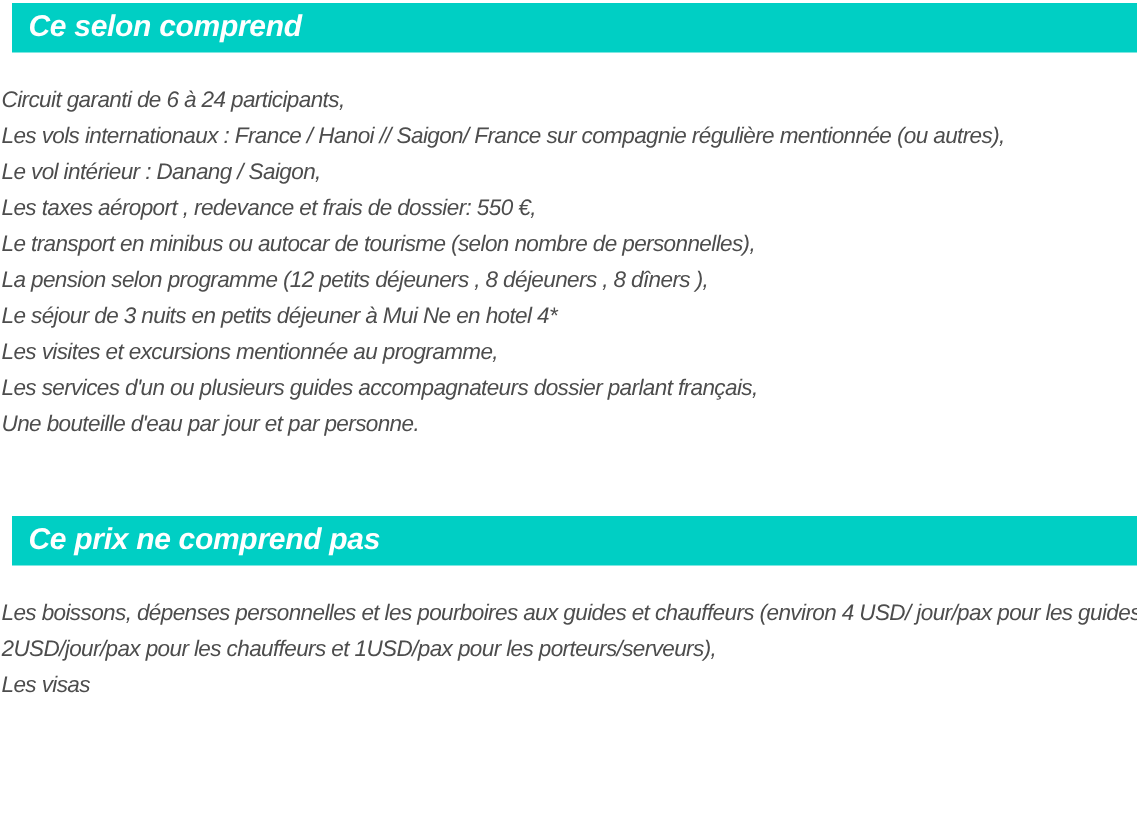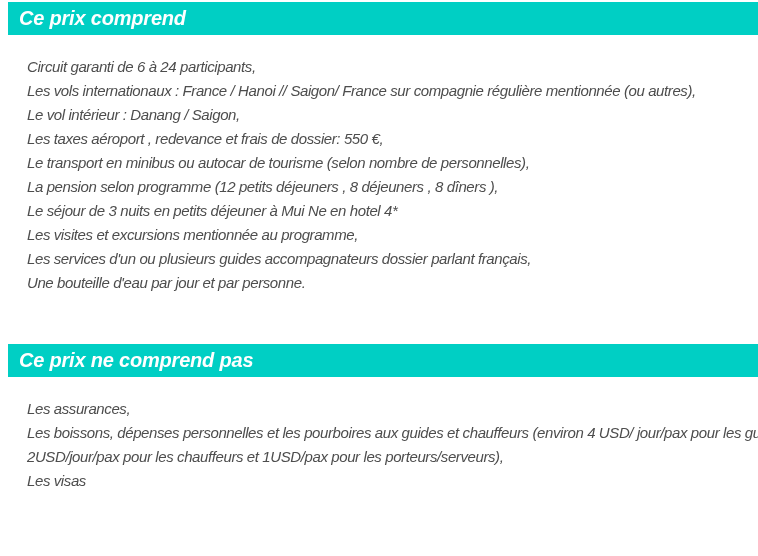--- a/index.html
+++ b/index.html
@@ -39,51 +39,49 @@
   }
   .line{
     height:24px;
     line-height:24px;
     font-size:15px;
     font-style:italic;
     color:var(--text);
     letter-spacing:-0.4px;
     white-space:nowrap;
     overflow:hidden;
-    padding-left:26px;
   }
 </style>
 </head>
 <body>
 
 <div class="page">
 
   <section>
     <div class="section-bar bar-included">
-      <h2 class="section-title">Ce prix comprend</h2>
+      <h2 class="section-title">Ce selon comprend</h2>
     </div>
     <div class="lines">
       <div class="line">Circuit garanti de 6 à 24 participants,</div>
       <div class="line">Les vols internationaux : France / Hanoi // Saigon/ France sur compagnie régulière mentionnée (ou autres),</div>
       <div class="line">Le vol intérieur : Danang / Saigon,</div>
       <div class="line">Les taxes aéroport , redevance et frais de dossier: 550 €,</div>
       <div class="line">Le transport en minibus ou autocar de tourisme (selon nombre de personnelles),</div>
       <div class="line">La pension selon programme  (12 petits déjeuners , 8 déjeuners , 8 dîners ),</div>
       <div class="line">Le séjour de 3 nuits en petits déjeuner à Mui Ne en hotel 4*</div>
       <div class="line">Les visites et excursions mentionnée au programme,</div>
       <div class="line">Les services d'un ou plusieurs guides accompagnateurs dossier parlant français,</div>
       <div class="line">Une bouteille d'eau par jour et par personne.</div>
     </div>
   </section>
 
   <section>
     <div class="section-bar bar-excluded">
       <h2 class="section-title">Ce prix ne comprend pas</h2>
     </div>
     <div class="lines">
-      <div class="line">Les assurances,</div>
       <div class="line">Les boissons, dépenses personnelles et les pourboires aux guides et chauffeurs (environ 4 USD/ jour/pax pour les guides,</div>
       <div class="line">2USD/jour/pax pour les chauffeurs et 1USD/pax pour les porteurs/serveurs),</div>
       <div class="line">Les visas</div>
     </div>
   </section>
 
 </div>
 
 </body></html>

